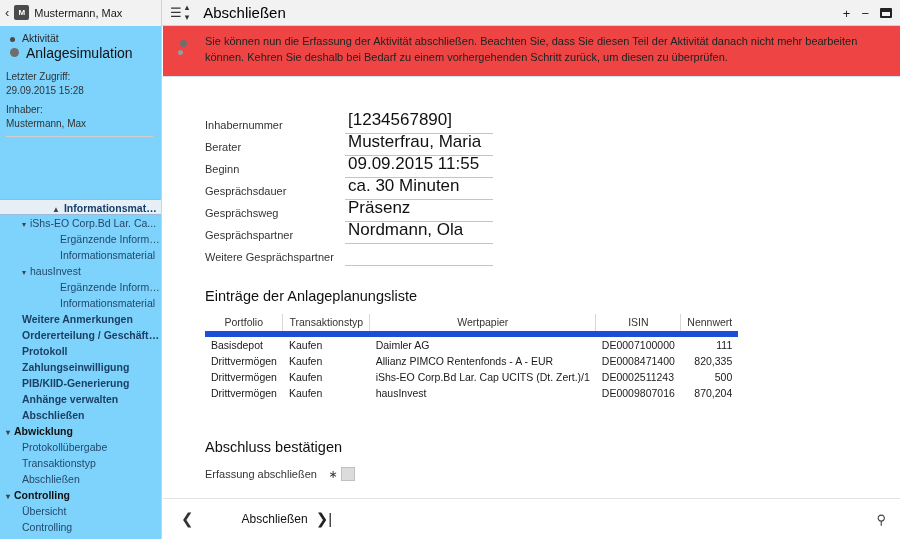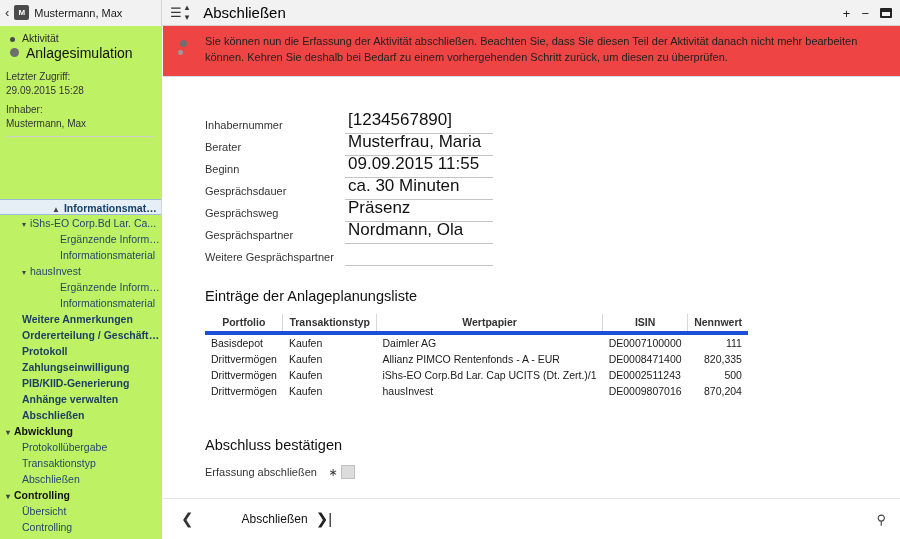--- a/index.html
+++ b/index.html
@@ -49,21 +49,21 @@
   }
   .win-btn { font-size: 13px; color: #222; cursor: pointer; line-height: 1; }
   .win-restore {
     display: inline-block; width: 12px; height: 10px;
     border: 2px solid #222; border-top-width: 4px; border-radius: 1px;
   }
 
   
   .sidebar {
     position: absolute; top: 26px; left: 0; width: 162px; height: 513px;
-    background: #bef264;
+    background: #7dd3fc;
     border-right: 1px solid #d2d2d2;
     overflow: hidden;
   }
   .sb-head { padding: 6px 8px 2px 10px; }
   .sb-row { display: flex; align-items: flex-start; gap: 7px; }
   .dot {
     width: 5px; height: 5px; border-radius: 50%; background: #4a4a4a;
     margin-top: 5px; flex: none;
   }
   .dot.big { width: 9px; height: 9px; background:#6e6e6e; margin-top: 4px; }
@@ -137,22 +137,22 @@
   .fvalue.empty { color: #111; }
 
   .section-title {
     font-size: 14.5px; color: #111; padding: 22px 0 10px 30px;
   }
 
   
   .tbl { margin-left: 30px; width: 525px; font-size: 10.5px; }
   .tbl table { border-collapse: collapse; width: 100%; }
   .tbl th {
-    font-weight: bold; color: #333; font-size: 10.5px;
-    padding: 2px 6px 3px 6px; border-bottom: 4px solid #1d4ed8;
+    font-weight: normal; color: #333; font-size: 10.5px;
+    padding: 2px 6px 3px 6px; border-bottom: 6px solid #1d4ed8;
     border-right: 1px solid #d8d8d8;
   }
   .tbl th:last-child { border-right: none; }
   .tbl td {
     padding: 2px 6px; color: #1a1a1a; font-size: 10.5px;
     white-space: nowrap;
   }
   .tbl .num { text-align: right; }
   .tbl .c-port { width: 90px; }
   .tbl .c-typ  { width: 100px; }

